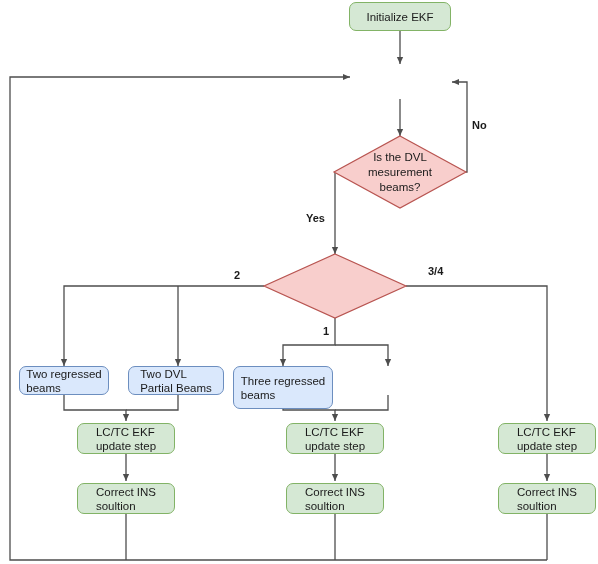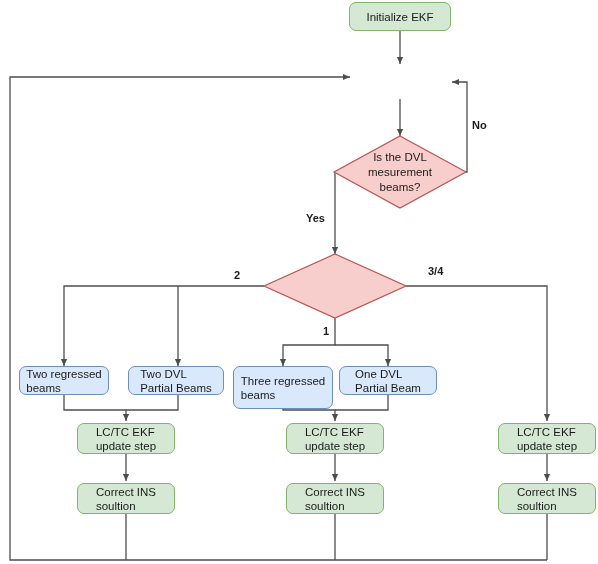--- a/index.html
+++ b/index.html
@@ -135,22 +135,20 @@
 
   <div class="node blue" style="left:19px; top:366px; width:90px; height:29px;">Two regressed
 beams</div>
 
   <div class="node blue" style="left:128px; top:366px; width:96px; height:29px;">Two DVL
 Partial Beams</div>
 
   <div class="node blue" style="left:233px; top:366px; width:100px; height:43px;">Three regressed
 beams</div>
 
-  <div class="node blue" style="left:339px; top:366px; width:98px; height:29px;">One DVL
-Partial Beam</div>
 
   <div class="node green" style="left:77px; top:423px; width:98px; height:31px;">LC/TC EKF
 update step</div>
 
   <div class="node green" style="left:286px; top:423px; width:98px; height:31px;">LC/TC EKF
 update step</div>
 
   <div class="node green" style="left:498px; top:423px; width:98px; height:31px;">LC/TC EKF
 update step</div>
 

